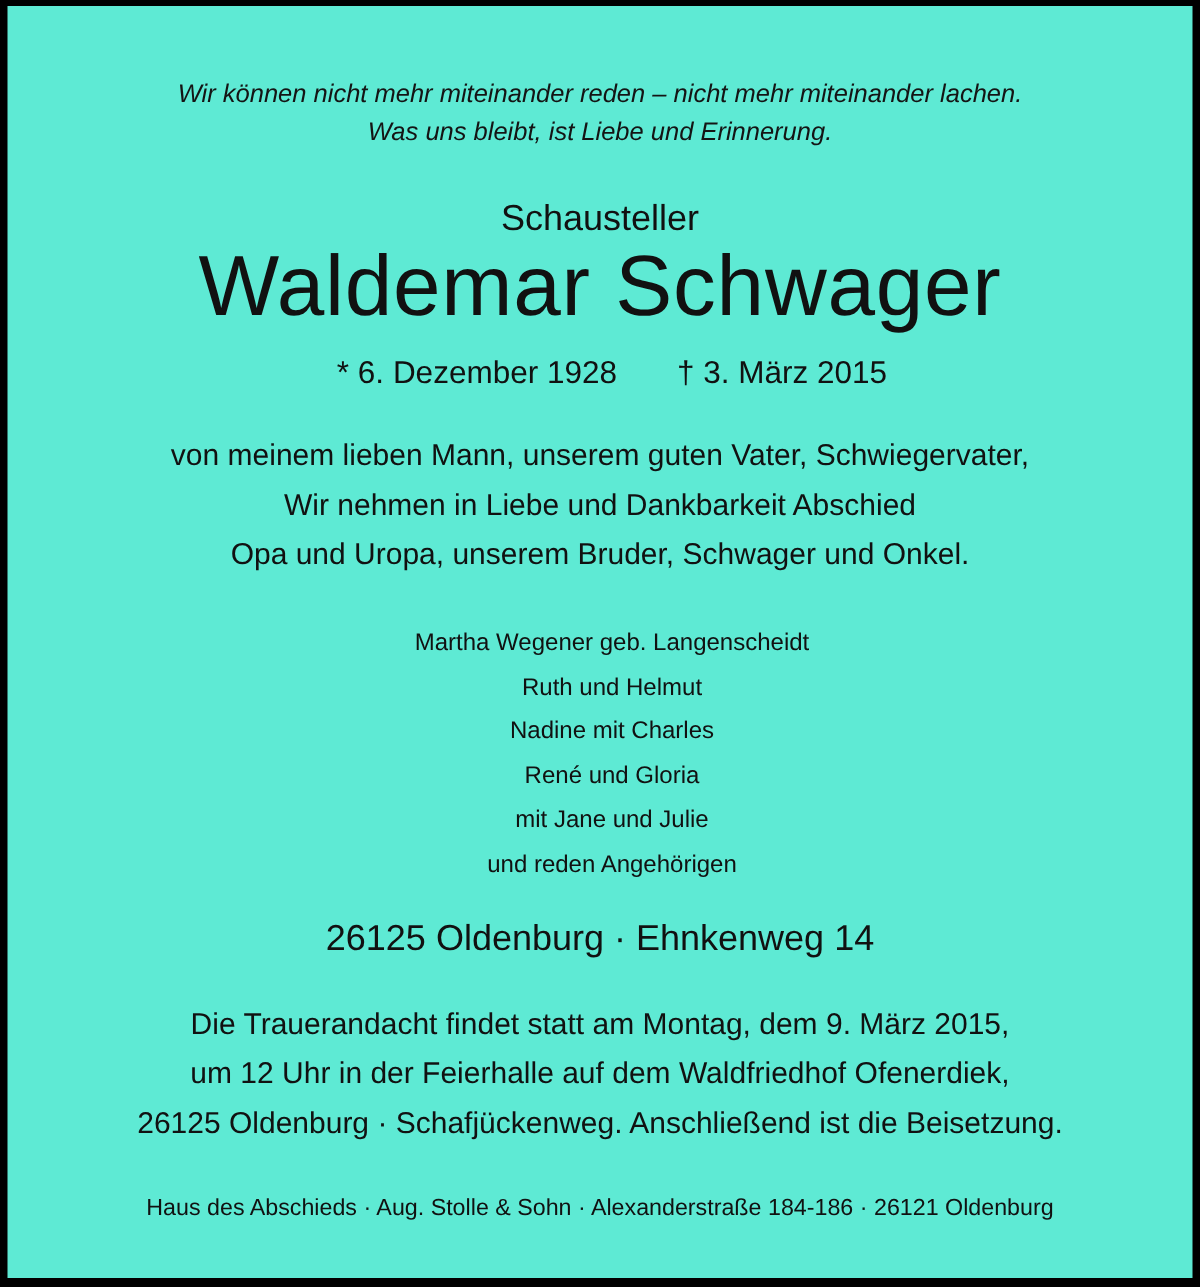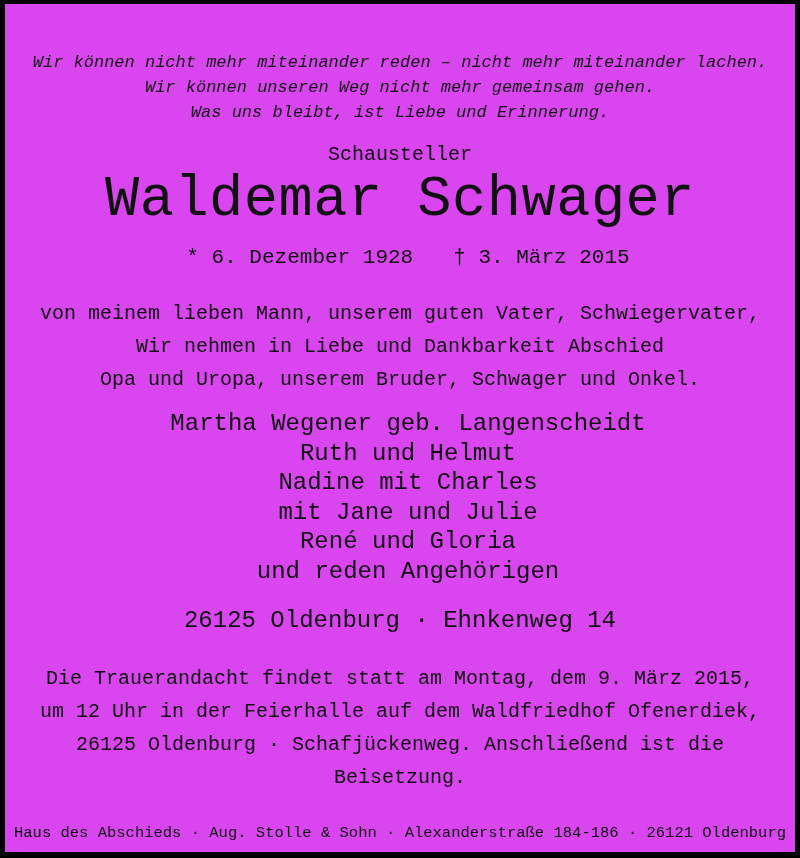--- a/index.html
+++ b/index.html
@@ -5,40 +5,40 @@
   html, body {
     margin: 0;
     padding: 0;
     background: #ffffff;
   }
   .obituary-page {
     position: relative;
     width: 800px;
     height: 858px;
     box-sizing: border-box;
-    background: #d946ef;
+    background: #5eead4;
     border-top: 4px solid #000000;
     border-right: 5px solid #000000;
     border-bottom: 6px solid #000000;
     border-left: 5px solid #000000;
-    font-family: Liberation Mono, monospace;
+    font-family: Liberation Sans, sans-serif;
     color: #111111;
     text-align: center;
     overflow: hidden;
   }
   .epigraph {
     margin-top: 46px;
     font-style: italic;
     font-size: 17px;
     line-height: 25px;
     color: #141414;
   }
   .profession {
-    margin-top: 16px;
-    font-size: 20px;
+    margin-top: 32px;
+    font-size: 24px;
     line-height: 28px;
   }
   .deceased-name {
     margin-top: 2px;
     font-size: 57px;
     line-height: 58px;
     font-weight: 400;
     letter-spacing: 0.5px;
   }
   .dates {
@@ -49,22 +49,22 @@
     justify-content: center;
     gap: 40px;
     margin-left: 16px;
   }
   .tribute {
     margin-top: 27px;
     font-size: 20px;
     line-height: 33px;
   }
   .mourners {
-    margin-top: 13px;
-    font-size: 24px;
+    margin-top: 27px;
+    font-size: 16px;
     line-height: 29.5px;
     padding-left: 16px;
   }
   .address {
     margin-top: 23px;
     font-size: 24px;
     line-height: 24px;
   }
   .service {
     margin-top: 29px;
@@ -77,21 +77,20 @@
     line-height: 19px;
   }
 </style>
 </head>
 <body>
 
 <div class="obituary-page">
 
   <div class="epigraph">
     <div>Wir können nicht mehr miteinander reden – nicht mehr miteinander lachen.</div>
-    <div>Wir können unseren Weg nicht mehr gemeinsam gehen.</div>
     <div>Was uns bleibt, ist Liebe und Erinnerung.</div>
   </div>
 
   <div class="profession">Schausteller</div>
 
   <div class="deceased-name">Waldemar Schwager</div>
 
   <div class="dates">
     <span>* 6. Dezember 1928</span>
     <span>† 3. März 2015</span>
@@ -100,22 +99,22 @@
   <div class="tribute">
     <div>von meinem lieben Mann, unserem guten Vater, Schwiegervater,</div>
     <div>Wir nehmen in Liebe und Dankbarkeit Abschied</div>
     <div>Opa und Uropa, unserem Bruder, Schwager und Onkel.</div>
   </div>
 
   <div class="mourners">
     <div>Martha Wegener geb. Langenscheidt</div>
     <div>Ruth und Helmut</div>
     <div>Nadine mit Charles</div>
+    <div>René und Gloria</div>
     <div>mit Jane und Julie</div>
-    <div>René und Gloria</div>
     <div>und reden Angehörigen</div>
   </div>
 
   <div class="address">26125 Oldenburg · Ehnkenweg 14</div>
 
   <div class="service">
     <div>Die Trauerandacht findet statt am Montag, dem 9. März 2015,</div>
     <div>um 12 Uhr in der Feierhalle auf dem Waldfriedhof Ofenerdiek,</div>
     <div>26125 Oldenburg · Schafjückenweg. Anschließend ist die Beisetzung.</div>
   </div>

